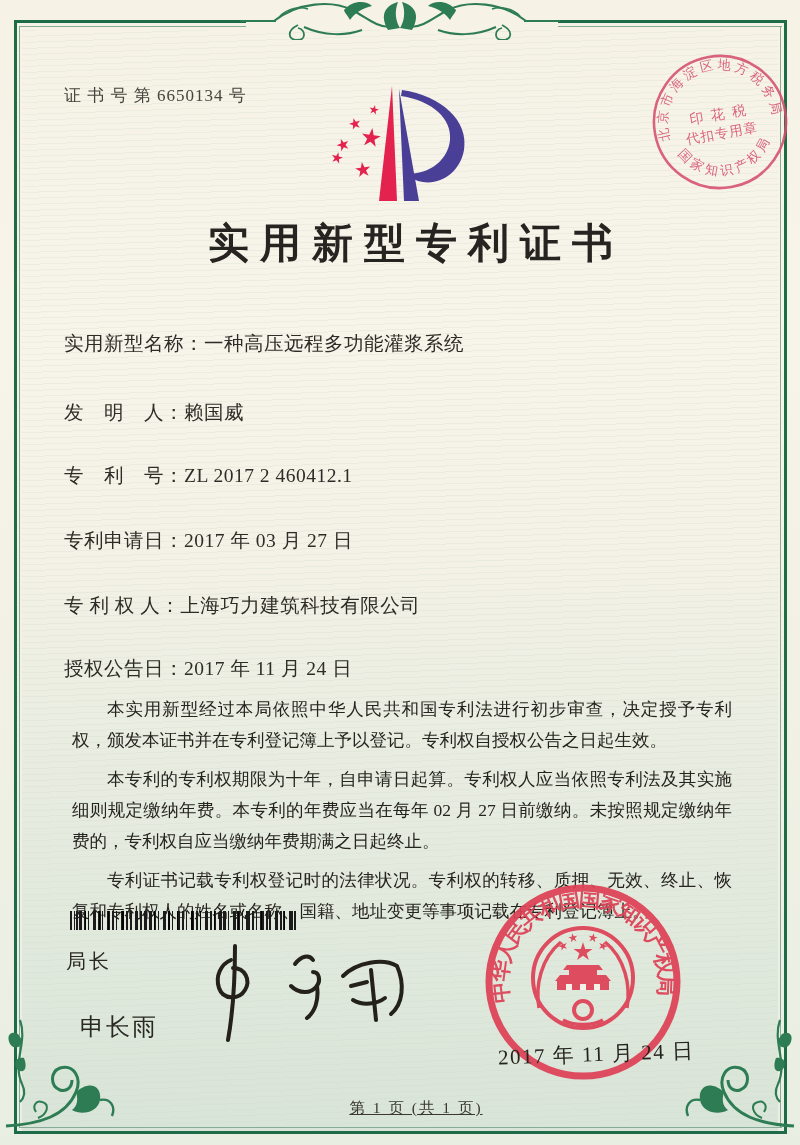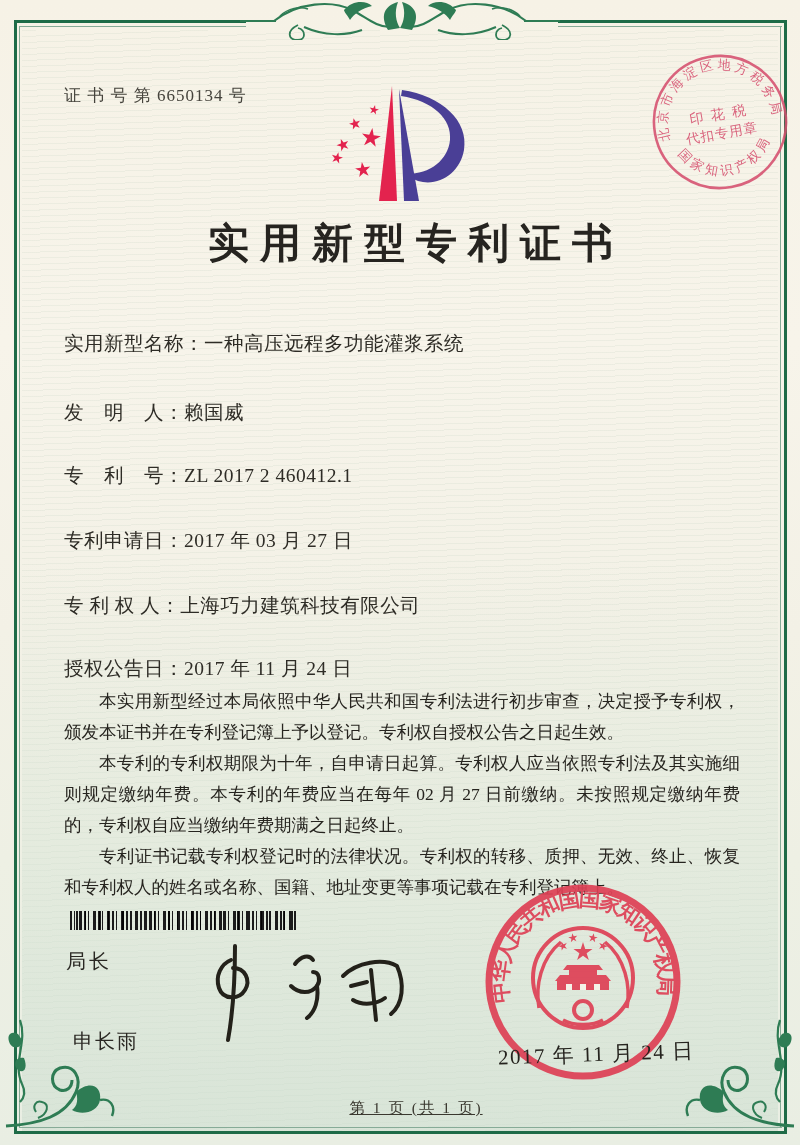--- a/index.html
+++ b/index.html
@@ -17,28 +17,28 @@
   
   .fl{position:absolute;background:#1e6b47;}
   .flt{position:absolute;background:#86ab97;}
   
   .certno{position:absolute;left:64px;top:84px;font-size:17px;color:#45433c;letter-spacing:1px;}
   .title{position:absolute;left:16px;top:216px;width:100%;text-align:center;font-size:41px;font-weight:700;letter-spacing:11px;color:#262420;}
   .field{position:absolute;left:64px;font-size:19.5px;color:#2e2c26;white-space:nowrap;}
   .flabel{letter-spacing:.5px;}
   .fvalue{letter-spacing:.5px;}
   .paras{position:absolute;left:64px;top:686px;width:676px;font-size:17.5px;line-height:31px;text-align:justify;color:#26241f;}
-  .paras p{margin:0;text-indent:2em;}
+  .paras p{margin:8px;text-indent:2em;}
   .barcode{position:absolute;left:70px;top:911px;width:226px;height:19px;
     background:
       repeating-linear-gradient(90deg,#1b1b1b 0 2px,transparent 2px 4px,#1b1b1b 4px 5px,transparent 5px 9px,#1b1b1b 9px 12px,transparent 12px 14px),
       repeating-linear-gradient(90deg,transparent 0 6px,#1b1b1b 6px 8px,transparent 8px 15px,#1b1b1b 15px 16px,transparent 16px 23px);
     background-blend-mode:multiply;}
   .juzhang{position:absolute;left:66px;top:948px;font-size:20px;letter-spacing:3px;color:#2a2823;}
-  .juname{position:absolute;left:73px;top:1011px;font-size:20px;letter-spacing:2px;color:#2a2823;margin-top:17px;}
+  .juname{position:absolute;left:80px;top:1011px;font-size:24px;letter-spacing:2px;color:#2a2823;}
   .sig{position:absolute;left:195px;top:940px;}
   .seal{position:absolute;left:463px;top:862px;opacity:.92;}
   .sealdate{position:absolute;left:498px;top:1040px;font-size:21px;letter-spacing:1.5px;color:#25231e;transform:rotate(-2deg);}
   .footer{position:absolute;left:16px;top:1098px;width:100%;text-align:center;font-size:15.5px;color:#3a382f;letter-spacing:2px;text-decoration:underline;}
   .stamp{position:absolute;left:638px;top:40px;opacity:.88;transform:rotate(-10deg);}
   .logo{position:absolute;left:322px;top:82px;}
   .orn{position:absolute;}
 </style>
 </head>
 <body>

